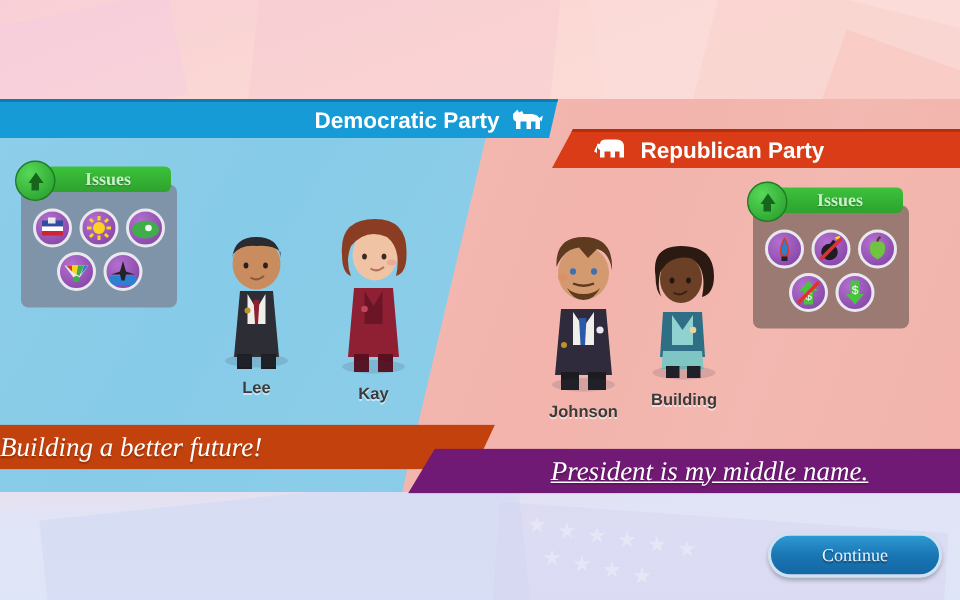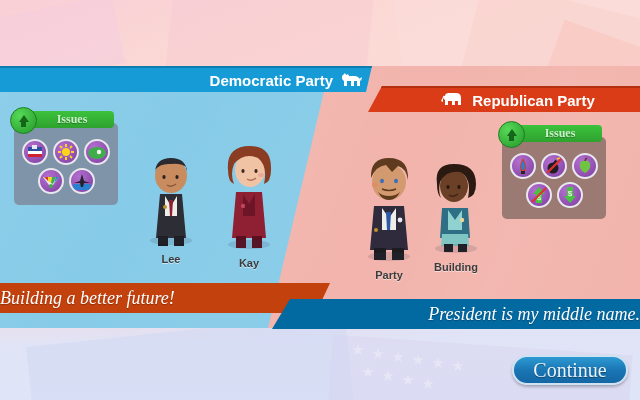--- a/index.html
+++ b/index.html
@@ -31,35 +31,35 @@
   
   .banner{position:absolute;display:flex;align-items:center;height:26px;
       color:#fff;font-weight:bold;font-size:15px;}
   .banner-dem{top:66px;left:0;width:372px;background:#179bd7;
       border-top:2px solid #0d7cae;
       clip-path:polygon(0 0,372px 0,366px 26px,0 26px);
       justify-content:flex-end;padding-right:10px;box-sizing:border-box;}
   .banner-rep{top:86px;left:368px;width:272px;background:#d93c17;
       border-top:2px solid #b22f10;
       clip-path:polygon(14px 0,272px 0,272px 26px,0 26px);
-      justify-content:center;padding-left:28px;box-sizing:border-box;}
+      justify-content:flex-start;padding-left:28px;box-sizing:border-box;}
   .banner svg{display:block;}
   .banner-dem .emblem{margin-left:7px;}
   .banner-rep .emblem{margin-right:9px;}
 
   
   .slogan{position:absolute;display:flex;align-items:center;height:30px;
       color:#fff;font-family:"Liberation Serif",serif;font-style:italic;font-size:18px;
       text-shadow:0 1px 1px rgba(0,0,0,.28);}
   .slogan-dem{top:283px;left:0;width:330px;background:#c2410c;
       clip-path:polygon(0 0,330px 0,316px 30px,0 30px);
       justify-content:flex-start;padding-right:22px;box-sizing:border-box;}
-  .slogan-rep{top:299px;left:272px;width:368px;background:#0369a1;
+  .slogan-rep{top:299px;left:272px;width:368px;background:#701a75;
       clip-path:polygon(18px 0,368px 0,368px 30px,0 30px);
-      justify-content:flex-end;padding-left:34px;box-sizing:border-box;}
+      justify-content:center;padding-left:34px;box-sizing:border-box;text-decoration:underline;}
 
   
   .issues{position:absolute;border-radius:5px;}
   .issues-dem{left:14px;top:123px;width:104px;height:82px;background:#7f94a8;}
   .issues-rep{left:502px;top:137px;width:104px;height:82px;background:#9b7a74;}
   .issues-bar{position:absolute;top:-12px;left:16px;width:84px;height:17px;
       border-radius:4px;background:linear-gradient(180deg,#3cc23c,#2ea22e);
       color:#caf0ca;font-family:"Liberation Serif",serif;font-weight:bold;font-size:12px;
       display:flex;align-items:center;justify-content:center;
       text-shadow:0 1px 1px rgba(0,0,0,.3);}
@@ -85,21 +85,21 @@
   .shadow{position:absolute;left:50%;transform:translateX(-50%);
       width:42px;height:9px;border-radius:50%;background:rgba(60,60,90,.16);}
 
   
   .continue{position:absolute;left:512px;top:355px;width:116px;height:30px;
       border-radius:15px;
       background:linear-gradient(180deg,#2d9ad2 0%,#1a76b4 50%,#1367a4 100%);
       border:2px solid #cfe2f2;box-sizing:border-box;
       box-shadow:0 2px 3px rgba(0,0,0,.25);
       display:flex;align-items:center;justify-content:center;
-      color:#eaf4fc;font-family:"Liberation Serif",serif;font-size:20px;
+      color:#eaf4fc;font-family:"Liberation Serif",serif;font-size:12px;
       text-shadow:0 1px 1px rgba(0,0,0,.4);cursor:pointer;}
 </style>
 </head>
 <body>
 
 <div id="stage">
 
   <div class="bg">
     <div class="bg-shape" style="left:400px;top:-40px;width:260px;height:160px;background:#fbdedb;transform:rotate(-8deg);"></div>
     <div class="bg-shape" style="left:170px;top:-30px;width:200px;height:120px;background:#f7c9d2;transform:rotate(6deg);"></div>
@@ -312,21 +312,21 @@
           <path d="M19 26 Q18 6 37 6 Q57 6 56 28 Q54 16 46 14 L40 20 L34 13 Q24 14 19 26 Z" fill="#5e3a1e"></path>
           <ellipse cx="30" cy="29" rx="2" ry="2.2" fill="#3b6fb8"></ellipse>
           <ellipse cx="44" cy="29" rx="2" ry="2.2" fill="#3b6fb8"></ellipse>
           <ellipse cx="23" cy="33" rx="3" ry="2.4" fill="#e08a62" opacity=".7"></ellipse>
           <path d="M26 40 Q30 48 37 48 Q44 48 48 40 Q44 44 37 44 Q30 44 26 40 Z" fill="#5e3a1e"></path>
           <path d="M30 37 Q37 40 44 37" stroke="#5e3a1e" stroke-width="1.6" fill="none"></path>
           <circle cx="48" cy="68" r="2.4" fill="#e8e8ee"></circle>
           <circle cx="24" cy="78" r="2" fill="#c0922a"></circle>
         </svg>
       </div>
-      <div class="char-name">Party</div>
+      <div class="char-name">Johnson</div>
     </div>
 
     <div class="char" style="left:424px;top:160px;width:64px;">
       <div style="position:relative;height:100px;">
         <div class="shadow" style="top:84px;"></div>
         <svg width="64" height="98" viewBox="0 0 64 98" aria-hidden="true">
           <path d="M18 48 L44 48 L46 78 L16 78 Z" fill="#2f6f86"></path>
           <path d="M24 50 L31 60 L38 50 L38 70 L24 70 Z" fill="#8fd2cf"></path>
           <path d="M18 74 L44 74 L45 86 L17 86 Z" fill="#7fc5c3"></path>
           <rect x="20" y="84" width="9" height="8" fill="#1b1b20"></rect>

